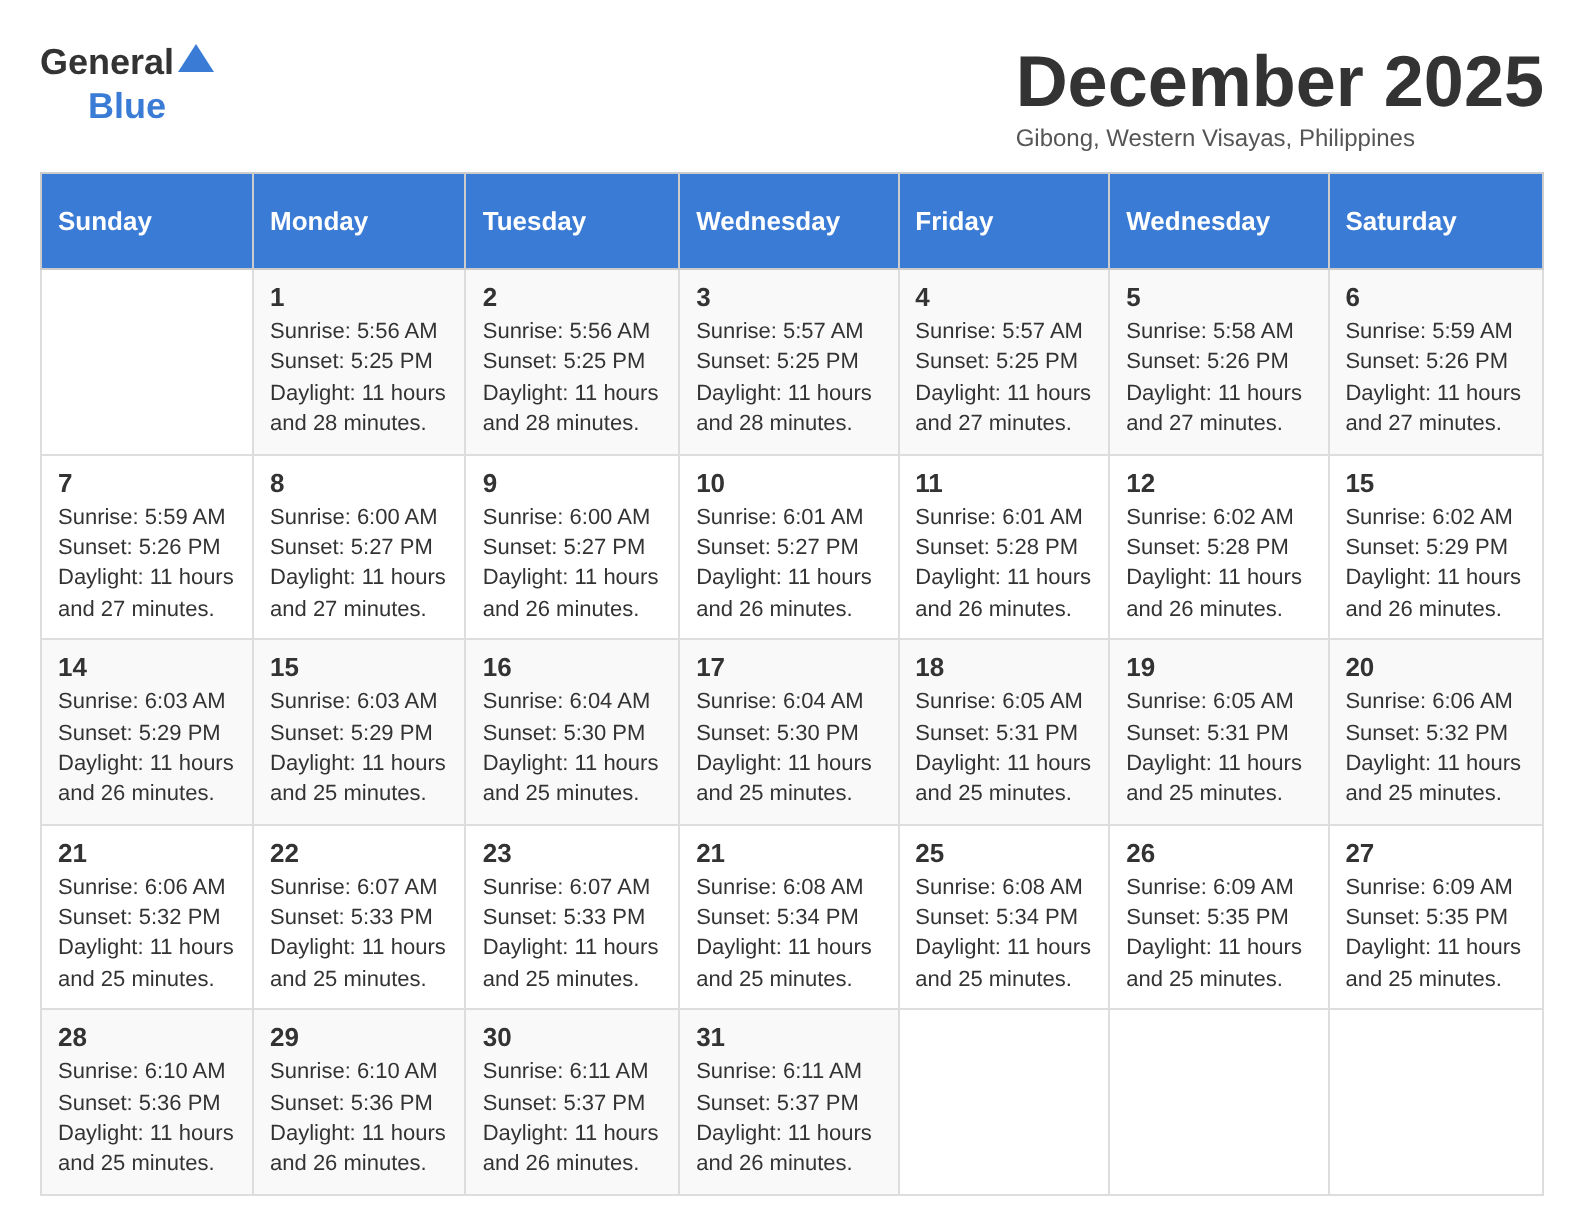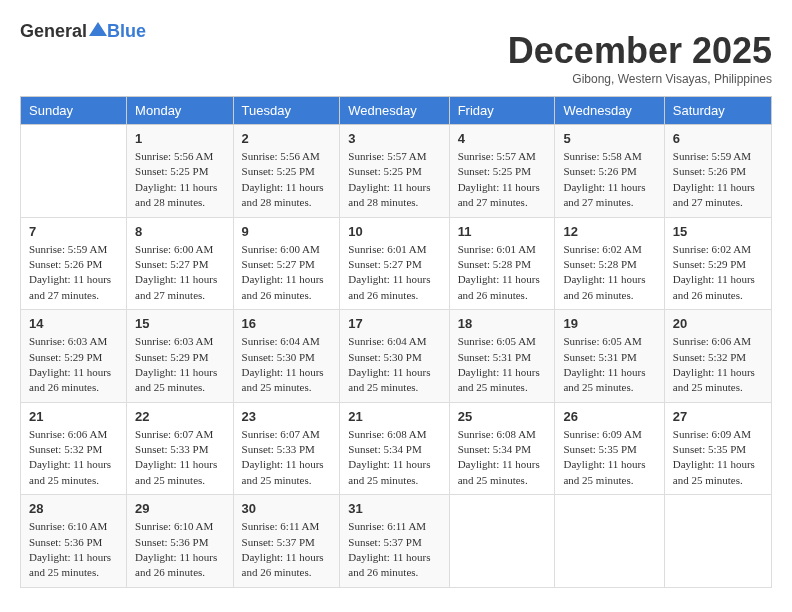--- a/index.html
+++ b/index.html
@@ -11,63 +11,62 @@
       padding: 20px;
     }
     .header-section {
       display: flex;
       justify-content: space-between;
       align-items: flex-start;
       margin-bottom: 10px;
     }
     .logo {
       display: flex;
-      flex-direction: row;
+      flex-direction: column;
       align-items: center;
     }
     .logo-text {
       display: flex;
       align-items: center;
     }
     .logo-general {
       font-size: 18px;
       font-weight: bold;
       color: #333;
     }
     .logo-blue {
       font-size: 18px;
       font-weight: bold;
       color: #3a7bd5;
     }
     .title-section {
-      text-align: right;
-      margin-top: 10px;
+      text-align: left;
     }
     .month-year {
       font-size: 36px;
       font-weight: bold;
       color: #333;
     }
     .location {
       font-size: 12px;
       color: #555;
     }
     .calendar {
       width: 100%;
       border-collapse: collapse;
     }
     .calendar thead tr {
       background-color: #3a7bd5;
       color: #fff;
     }
     .calendar thead th {
-      padding: 6px 8px;
+      padding: 16px 8px;
       text-align: left;
       font-size: 13px;
-      font-weight: normal;
+      font-weight: bold;
       border: 1px solid #ccc;
     }
     .calendar tbody tr {
       border-bottom: 1px solid #ddd;
     }
     .calendar tbody td {
       vertical-align: top;
       padding: 6px 8px;
       border: 1px solid #ddd;
       font-size: 11px;
@@ -82,21 +81,20 @@
     .day-number {
       font-size: 13px;
       font-weight: bold;
       display: block;
       margin-bottom: 3px;
     }
     .day-info {
       font-size: 11px;
       line-height: 1.4;
       color: #333;
-      font-family: Liberation Serif, serif;
     }
     .empty-cell {
       background: #fff !important;
     }
   </style>
 </head>
 <body>
 
 <div class="header-section">
   <div class="logo">

